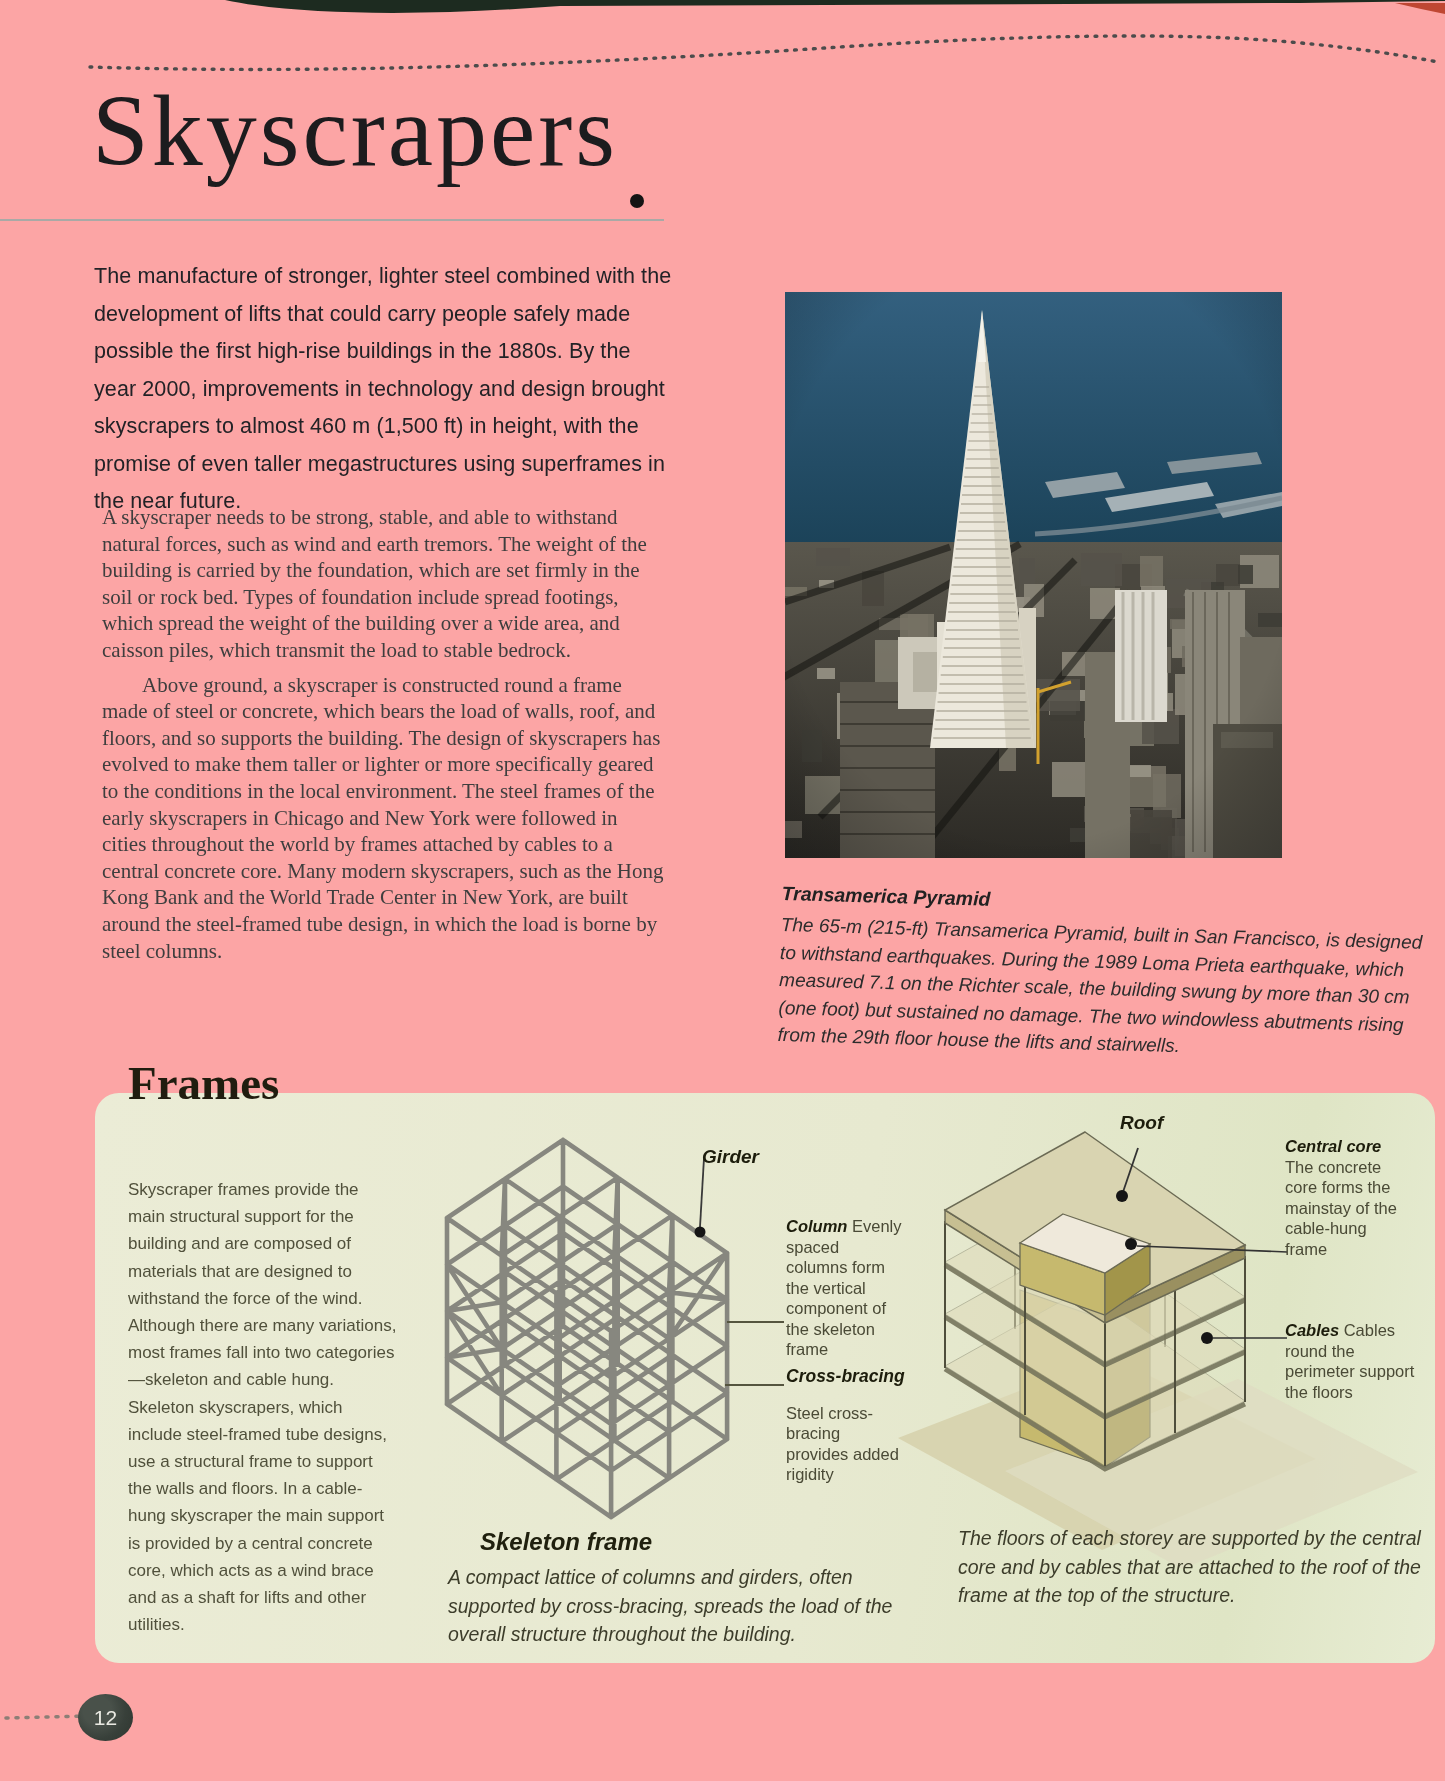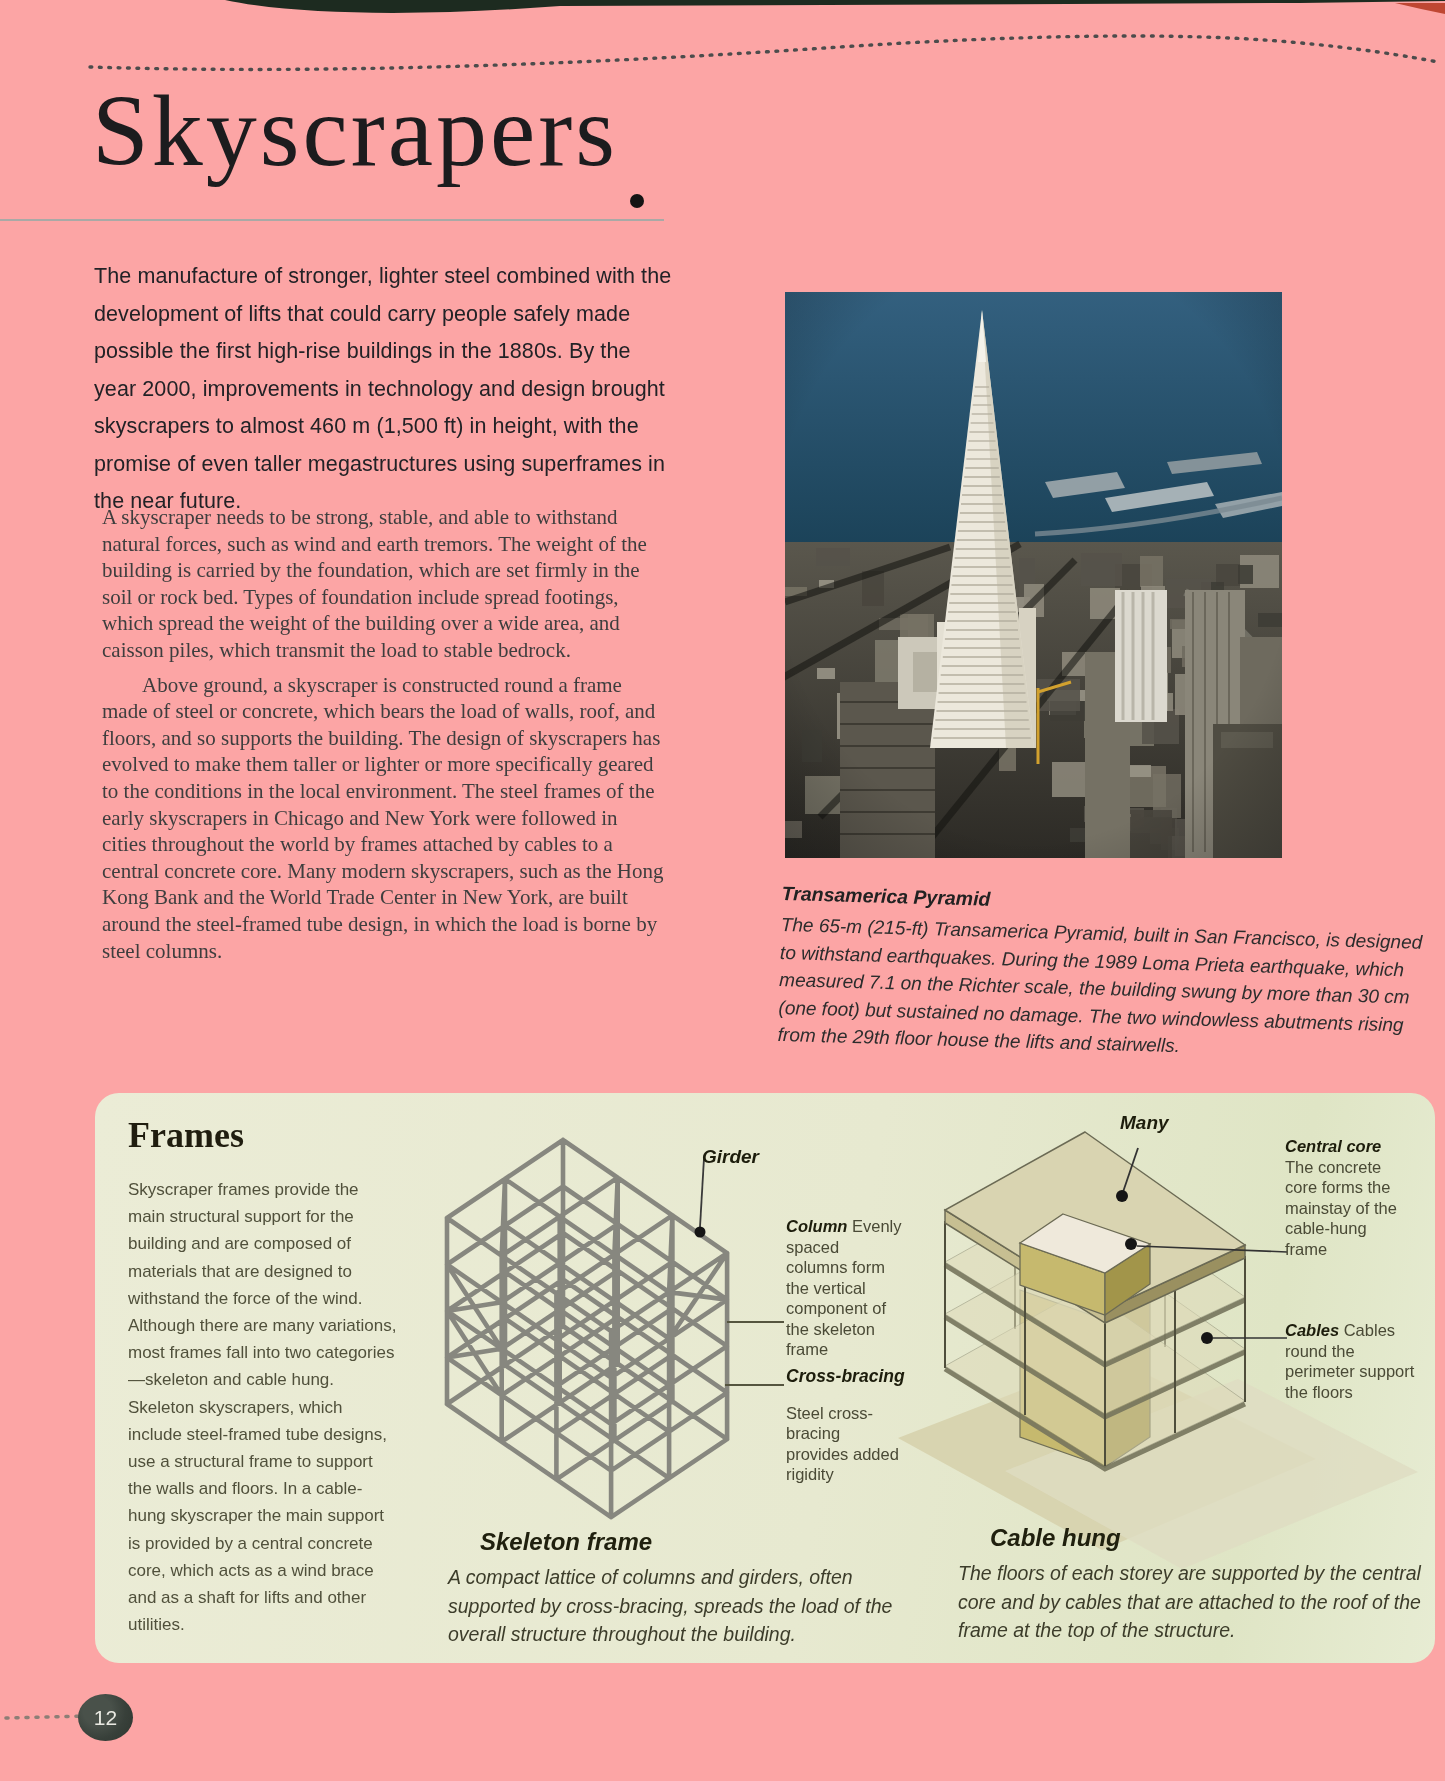--- a/index.html
+++ b/index.html
@@ -18,22 +18,22 @@
   .bodytext p{margin:8px;}
   .bodytext p.indent{text-indent:40px;}
   
   .photo{position:absolute;left:785px;top:292px;width:497px;height:566px;background:#16394f;}
   .caption{position:absolute;left:782px;top:882px;width:660px;transform:rotate(1.6deg);transform-origin:0 0;}
   .caption .cap-title{font-size:19.5px;font-weight:bold;font-style:italic;color:#222;margin-bottom:6px;}
   .caption .cap-body{font-size:19px;font-style:italic;line-height:27.5px;color:#2d2d2d;}
   
   .panel{position:absolute;left:95px;top:1093px;width:1340px;height:570px;border-radius:24px;
       background:linear-gradient(100deg,#ebecd6 0%,#e7e9d0 55%,#dfe5c5 85%,#e7ecd3 100%);}
-  .panel-heading{position:absolute;left:128px;top:1114px;font-family:"Liberation Serif",serif;
-      font-size:36px;font-weight:bold;color:#201d0f;}
+  .panel-heading{position:absolute;left:128px;top:1056px;font-family:"Liberation Serif",serif;
+      font-size:47px;font-weight:bold;color:#201d0f;}
   .panel-intro{position:absolute;left:128px;top:1176px;width:270px;font-size:17px;line-height:27.2px;color:#50503b;}
   .diagram-caption{position:absolute;}
   .diagram-caption .dc-title{font-size:24px;font-weight:bold;font-style:italic;color:#20200e;margin-bottom:7px;margin-left:32px;}
   .diagram-caption .dc-body{font-size:19.5px;font-style:italic;line-height:28.5px;color:#3c3c2a;}
   #skeleton-caption{left:448px;top:1528px;width:462px;}
   #cable-caption{left:958px;top:1524px;width:468px;}
   
   .side-label{position:absolute;font-size:16.5px;line-height:20.5px;color:#4a4a36;}
   .side-label b{font-style:italic;color:#1d1d0c;}
   .side-label b.block{display:block;font-size:17.5px;margin-bottom:16px;}
@@ -353,41 +353,40 @@
       <line x1="298" y1="33" x2="283" y2="77" stroke="#333" stroke-width="1.8"></line>
       <circle cx="282" cy="81" r="6" fill="#151515"></circle>
       <line x1="297" y1="131" x2="447" y2="137" stroke="#333" stroke-width="1.6"></line>
       <circle cx="291" cy="129" r="6" fill="#151515"></circle>
       <line x1="373" y1="223" x2="447" y2="223" stroke="#333" stroke-width="1.6"></line>
       <circle cx="367" cy="223" r="6" fill="#151515"></circle>
     </g>
   </svg>
 
   <div class="mini-term" id="girder-label">Girder</div>
-  <div class="mini-term" id="roof-label">Many</div>
+  <div class="mini-term" id="roof-label">Roof</div>
 
   <div class="side-label" id="column-label">
     <b>Column</b><span> Evenly spaced columns form the vertical component of the skeleton frame</span>
   </div>
   <div class="side-label" id="crossbracing-label">
     <b class="block">Cross-bracing</b><span>Steel cross-bracing provides added rigidity</span>
   </div>
   <div class="side-label" id="cables-label">
     <b>Cables</b><span> Cables round the perimeter support the floors</span>
   </div>
   <div class="side-label" id="centralcore-label">
     <b>Central core</b><span> The concrete core forms the mainstay of the cable-hung frame</span>
   </div>
 
   <div class="diagram-caption" id="skeleton-caption">
     <div class="dc-title">Skeleton frame</div>
     <div class="dc-body">A compact lattice of columns and girders, often supported by cross-bracing, spreads the load of the overall structure throughout the building.</div>
   </div>
   <div class="diagram-caption" id="cable-caption">
-    <div class="dc-title">Cable hung</div>
     <div class="dc-body">The floors of each storey are supported by the central core and by cables that are attached to the roof of the frame at the top of the structure.</div>
   </div>
 
   <svg class="foot-svg" width="200" height="40">
     <line x1="6" y1="18" x2="88" y2="16" stroke="#8c7e76" stroke-width="3.6" stroke-dasharray="2,8" stroke-linecap="round"></line>
   </svg>
   <div class="page-num">
     <span>12</span>
   </div>
 

